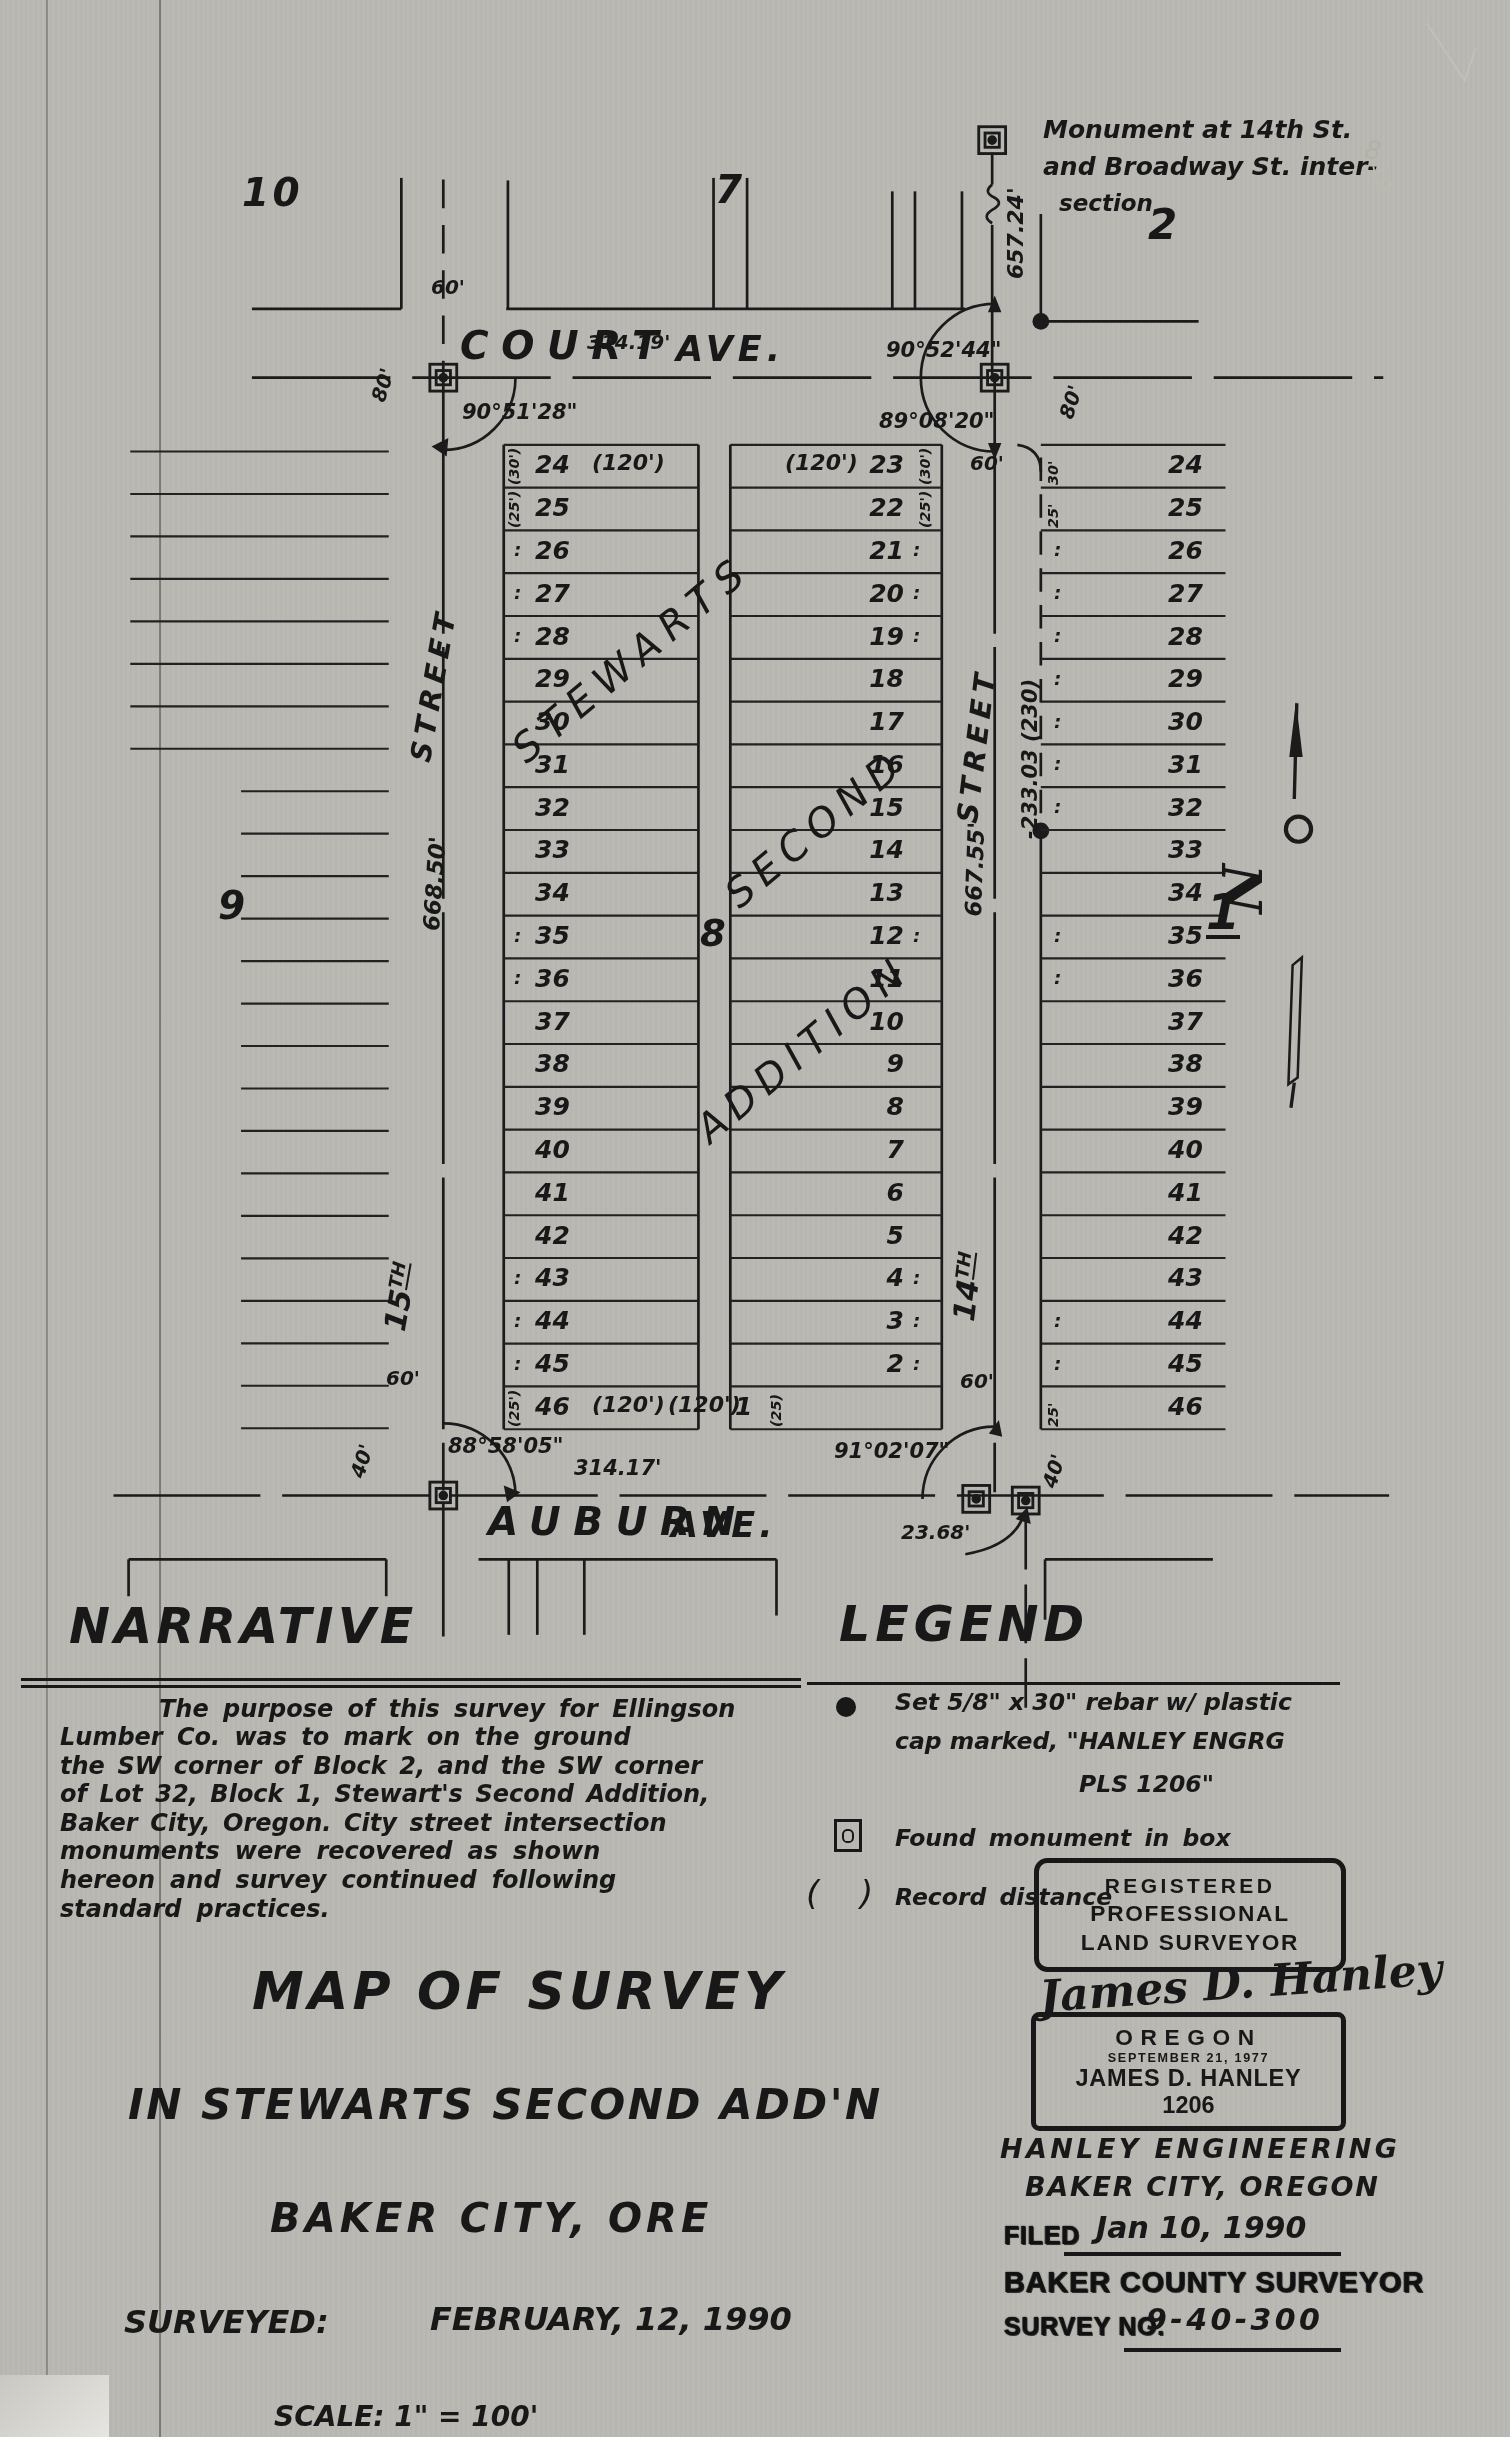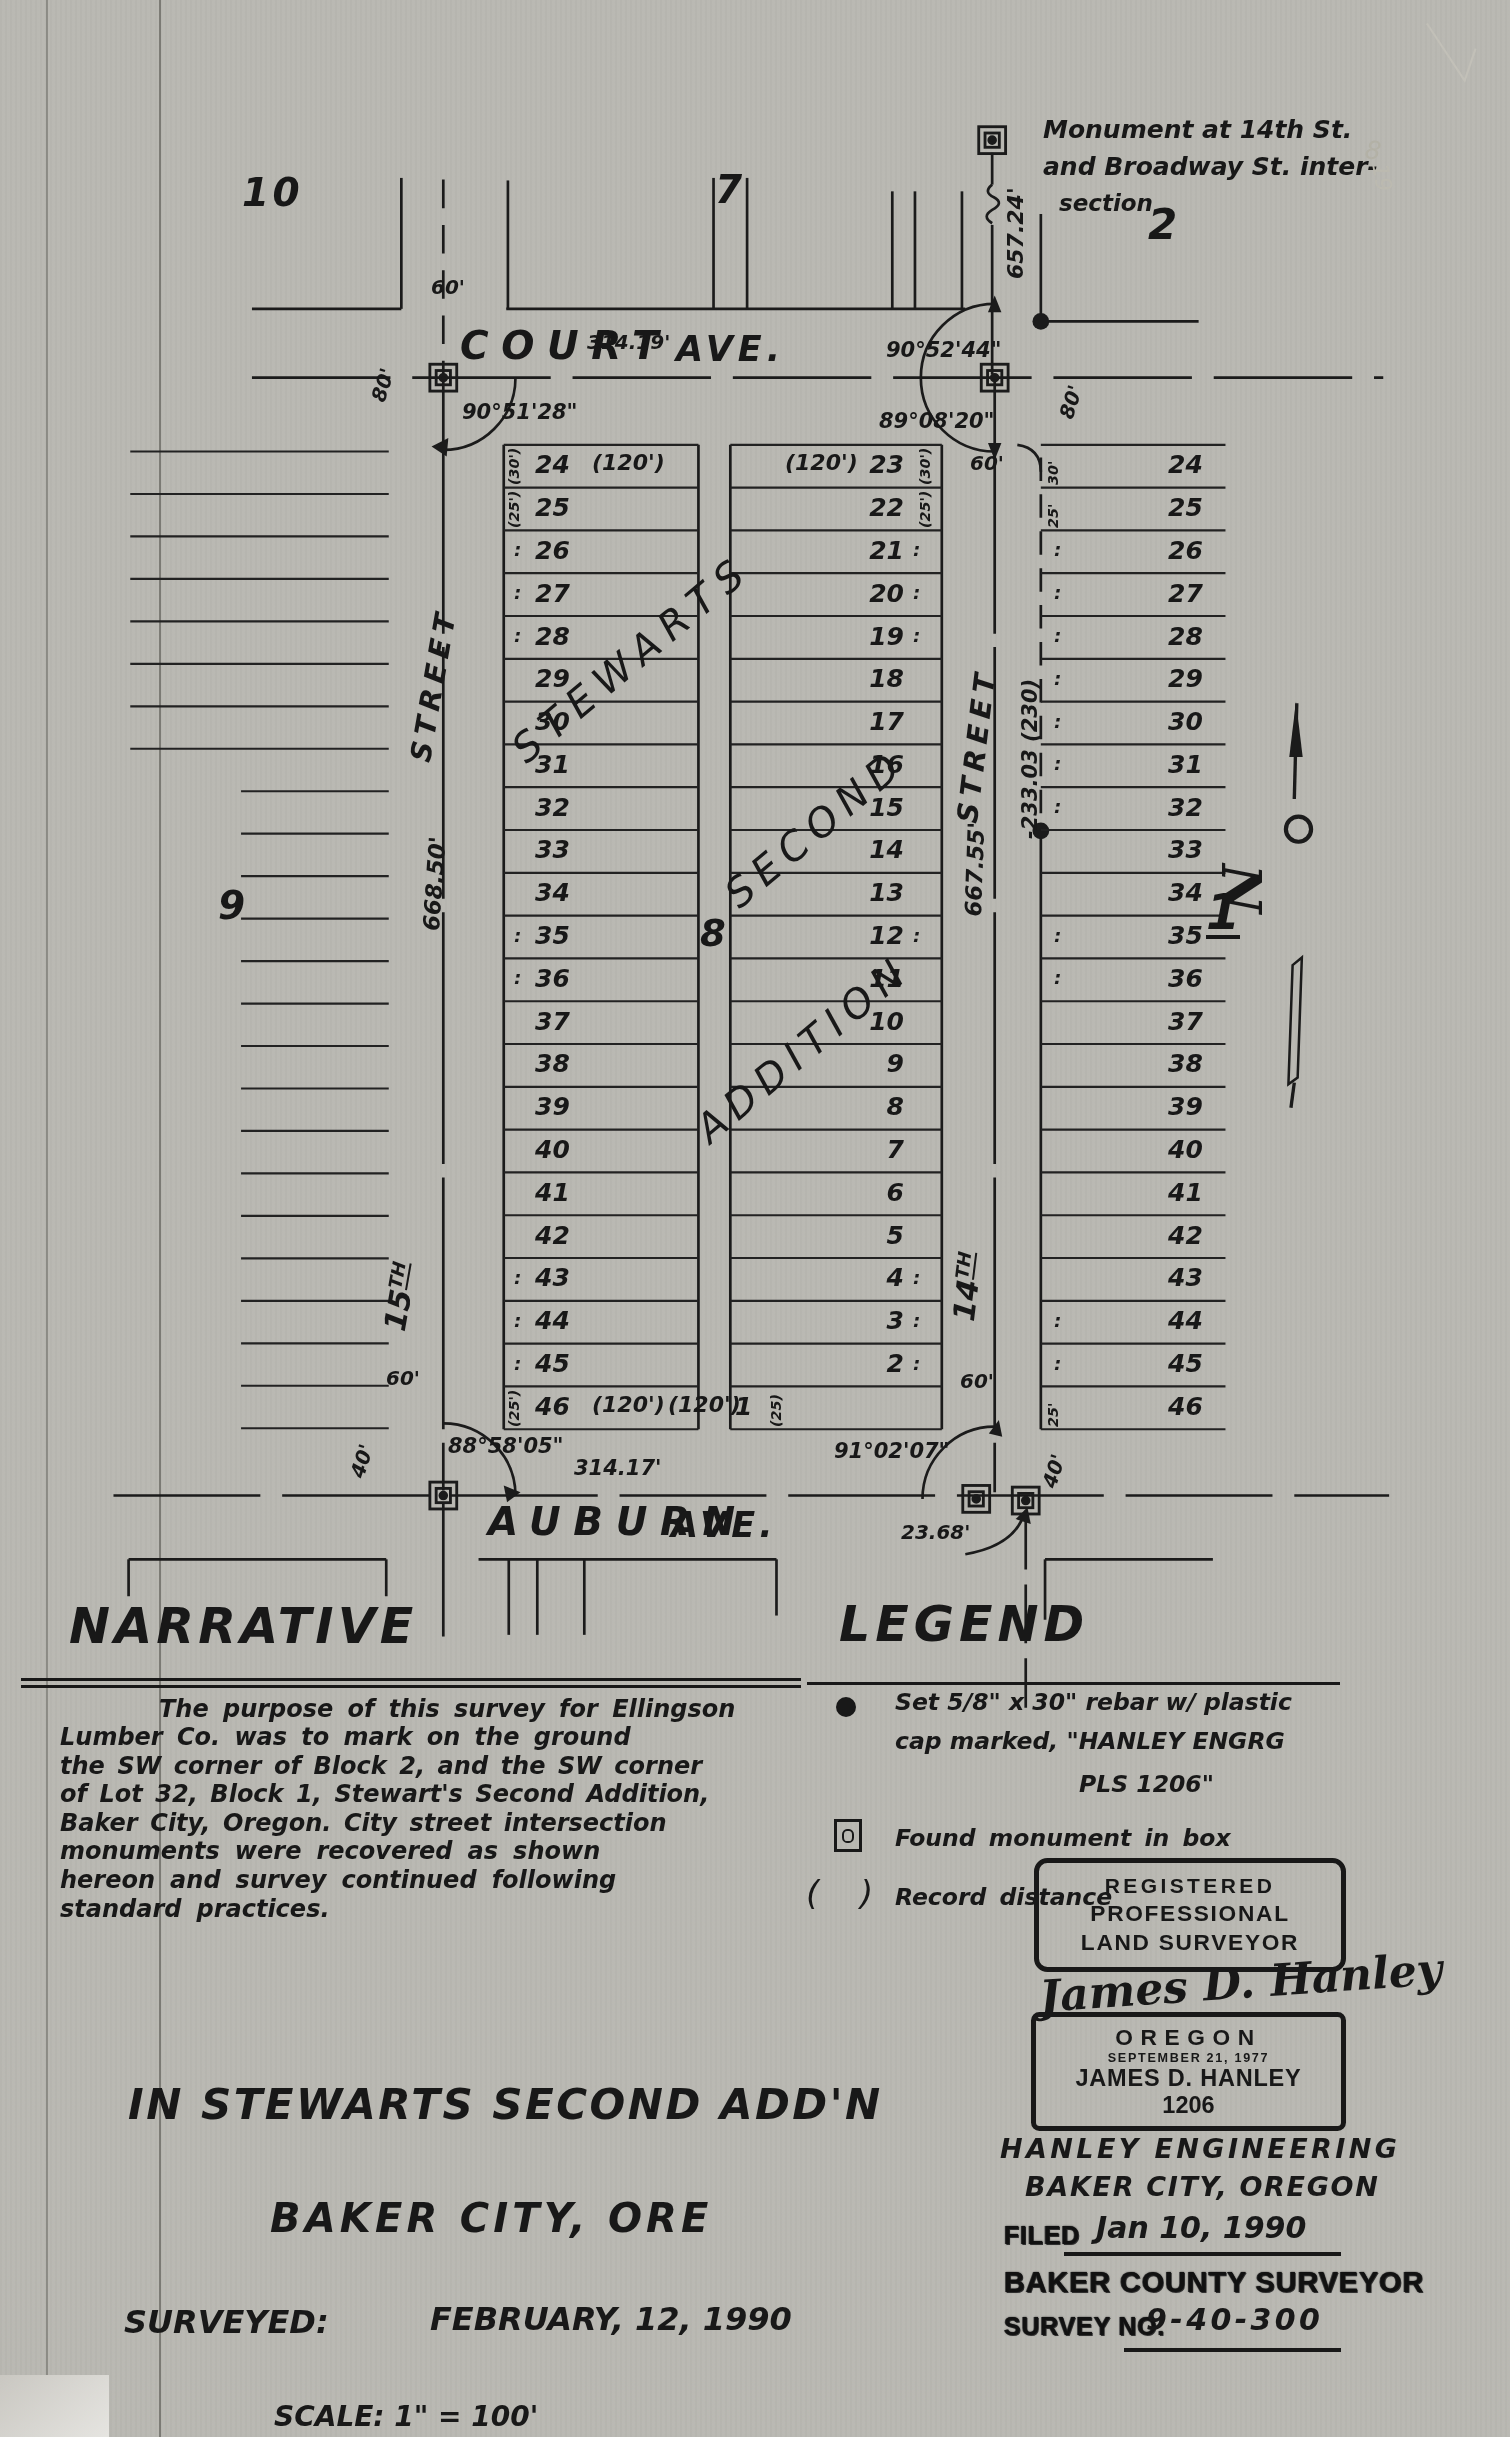--- a/index.html
+++ b/index.html
@@ -425,20 +425,21 @@
   <div class="lbl hand" style="left:895px;top:1690px;font-size:23.5px">Set 5/8" x 30" rebar w/ plastic</div>
   <div class="lbl hand" style="left:895px;top:1729px;font-size:23.5px">cap marked, "HANLEY ENGRG</div>
   <div class="lbl hand" style="left:1079px;top:1772px;font-size:23.5px">PLS 1206"</div>
   <div class="boxsym" style="left:834px;top:1819px;width:22px;height:27px">
       <span class="inner"></span>
     </div>
   <div class="lbl hand" style="left:895px;top:1826px;font-size:23.5px;word-spacing:5px">Found monument in box</div>
   <div class="lbl hand-l" style="left:806px;top:1876px;font-size:34px;letter-spacing:15px">(  )</div>
   <div class="lbl hand" style="left:895px;top:1885px;font-size:23.5px;word-spacing:5px">Record distance</div>
 
+  <div class="lbl hand" style="left:252px;top:1964px;font-size:52px;letter-spacing:4.2px">MAP OF SURVEY</div>
   <div class="lbl hand" style="left:128px;top:2083px;font-size:42px;letter-spacing:2.5px">IN STEWARTS SECOND ADD'N</div>
   <div class="lbl hand" style="left:270px;top:2197px;font-size:40px;letter-spacing:4.2px">BAKER CITY, ORE</div>
   <div class="lbl hand" style="left:124px;top:2306px;font-size:32px">SURVEYED:</div>
   <div class="lbl hand" style="left:430px;top:2303px;font-size:32px">FEBRUARY, 12, 1990</div>
   <div class="lbl hand" style="left:274px;top:2402px;font-size:28px">SCALE: 1" = 100'</div>
 
   <div style="position:absolute;left:1034px;top:1858px;width:302px;height:104px;border:5px solid #181818;border-radius:13.4px;display:flex;flex-direction:column;align-items:center;justify-content:center;gap:1.7px">
     <div class="stamp-font" style="font-size:21px;letter-spacing:3.4px">REGISTERED</div>
     <div class="stamp-font" style="font-size:22.7px;letter-spacing:1.7px">PROFESSIONAL</div>
     <div class="stamp-font" style="font-size:22.7px;letter-spacing:1.7px">LAND SURVEYOR</div>

